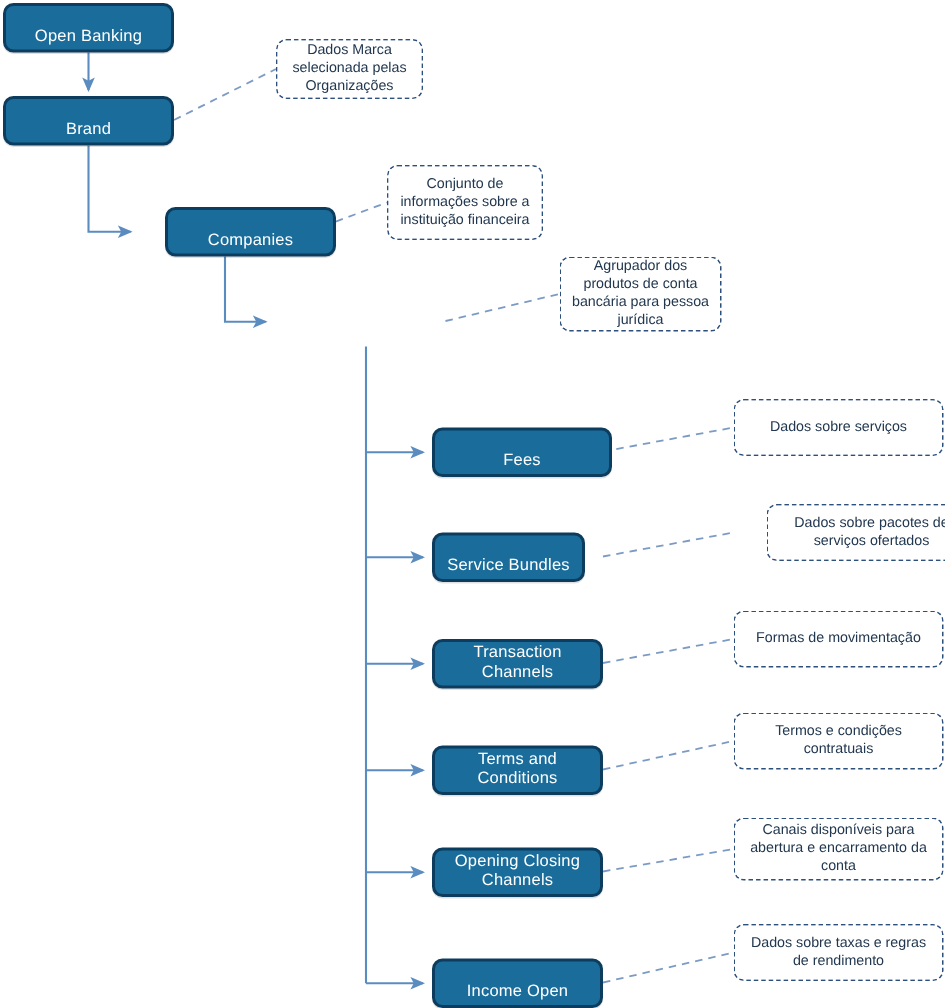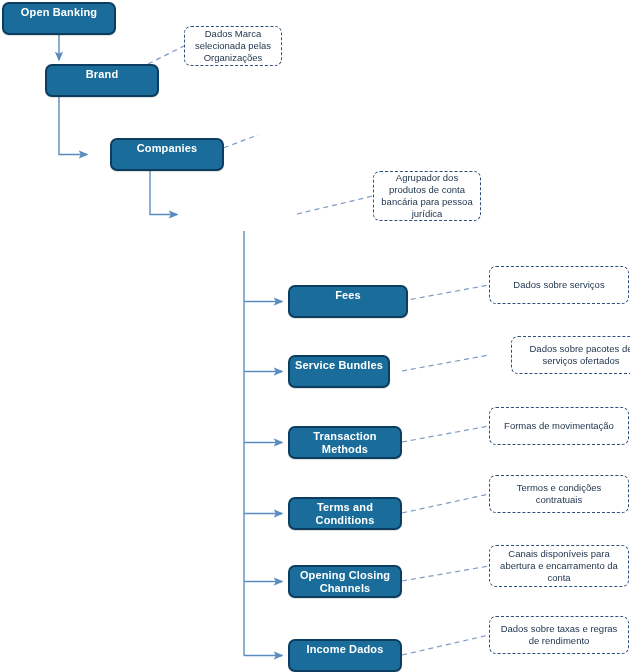--- a/index.html
+++ b/index.html
@@ -26,25 +26,25 @@
     height: 672px;
     pointer-events: none;
   }
   .node {
     position: absolute;
     box-sizing: border-box;
     background: #1a6d9b;
     border: 2px solid #0d3d5e;
     border-radius: 7px;
     display: flex;
-    align-items: flex-start;
+    align-items: flex-end;
     justify-content: center;
     text-align: center;
     color: #ffffff;
-    font-weight: bold;
+    font-weight: normal;
     font-size: 11px;
     line-height: 1.18;
     letter-spacing: 0.15px;
     padding: 2px 5px;
     box-shadow: 0 1px 0 rgba(0,0,0,0.12);
   }
   .node-label {
     display: block;
     width: 100%;
   }
@@ -139,48 +139,51 @@
       <path d="M402,581 L489,566" stroke="#7c9bc4" stroke-width="1.2" fill="none" stroke-dasharray="5,4"></path>
     </g>
     <g>
       <path d="M402,655 L489,635" stroke="#7c9bc4" stroke-width="1.2" fill="none" stroke-dasharray="5,4"></path>
     </g>
   </svg>
 
   <div class="node" style="left: 2px; top: 2px; width: 114px; height: 33px;">
     <span class="node-label">Open Banking</span>
   </div>
-  <div class="node" style="left: 2px; top: 64px; width: 114px; height: 33px; margin-left: 43px;">
+  <div class="node" style="left: 2px; top: 64px; width: 114px; height: 33px;">
     <span class="node-label">Brand</span>
   </div>
   <div class="node" style="left: 110px; top: 138px; width: 114px; height: 33px;">
     <span class="node-label">Companies</span>
   </div>
   <div class="node" style="left: 288px; top: 285px; width: 120px; height: 33px;">
     <span class="node-label">Fees</span>
   </div>
   <div class="node" style="left: 288px; top: 355px; width: 102px; height: 33px;">
     <span class="node-label">Service Bundles</span>
   </div>
   <div class="node" style="left: 288px; top: 426px; width: 114px; height: 33px;">
-    <span class="node-label">Transaction Methods</span>
+    <span class="node-label">Transaction Channels</span>
   </div>
   <div class="node" style="left: 288px; top: 497px; width: 114px; height: 33px;">
     <span class="node-label">Terms and Conditions</span>
   </div>
   <div class="node" style="left: 288px; top: 565px; width: 114px; height: 33px;">
     <span class="node-label">Opening Closing Channels</span>
   </div>
   <div class="node" style="left: 288px; top: 639px; width: 114px; height: 33px;">
-    <span class="node-label">Income Dados</span>
+    <span class="node-label">Income Open</span>
   </div>
 
   <div class="note" style="left: 184px; top: 26px; width: 98px; height: 40px;">
     <span class="note-label">Dados Marca selecionada pelas Organizações</span>
   </div>
+  <div class="note" style="left: 258px; top: 110px; width: 104px; height: 50px;">
+    <span class="note-label">Conjunto de informações sobre a instituição financeira</span>
+  </div>
   <div class="note" style="left: 373px; top: 171px; width: 108px; height: 50px;">
     <span class="note-label">Agrupador dos produtos de conta bancária para pessoa jurídica</span>
   </div>
   <div class="note" style="left: 489px; top: 266px; width: 140px; height: 38px;">
     <span class="note-label">Dados sobre serviços</span>
   </div>
   <div class="note" style="left: 489px; top: 336px; width: 140px; height: 38px; margin-left: 22px;">
     <span class="note-label">Dados sobre pacotes de serviços ofertados</span>
   </div>
   <div class="note" style="left: 489px; top: 407px; width: 140px; height: 38px;">

